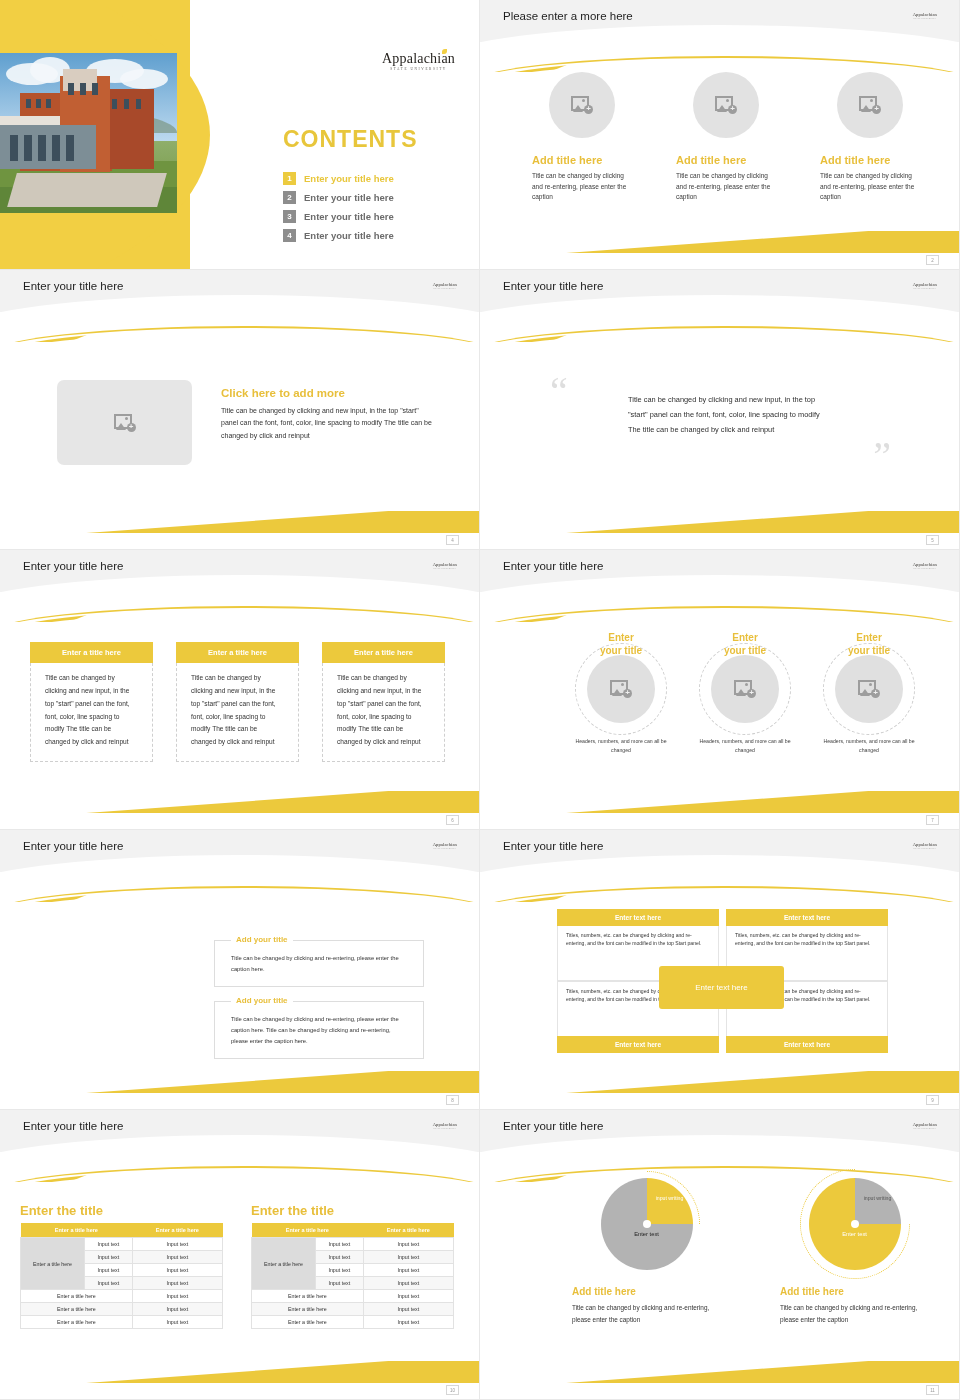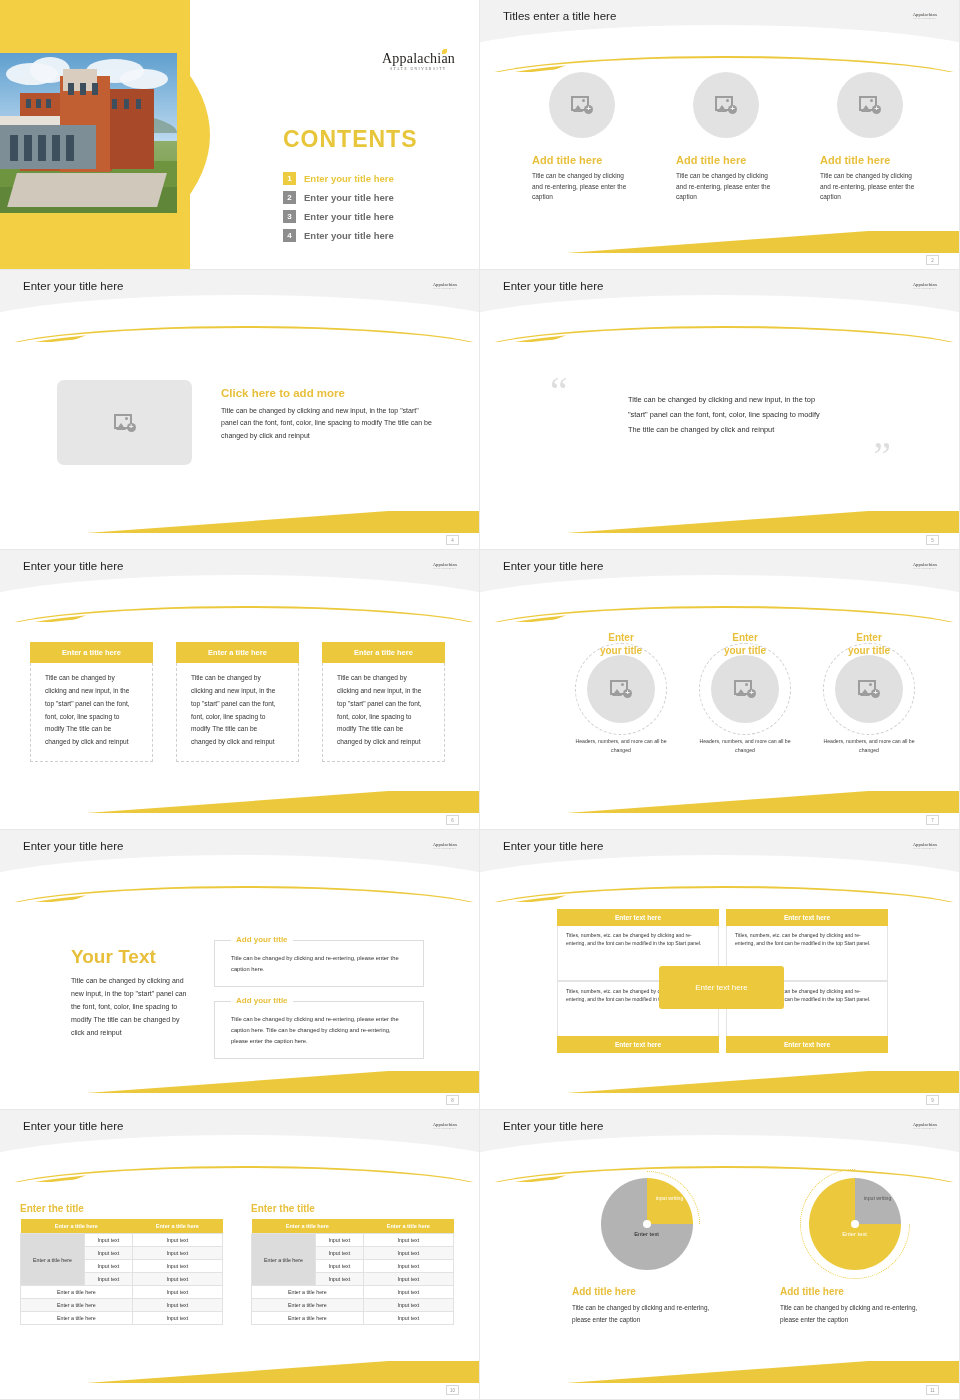--- a/index.html
+++ b/index.html
@@ -148,21 +148,21 @@
   .s8 .row { display:flex; gap:7px; }
   .s8 .cellhd { background:#ecc93c; color:#fff; font-size:6.6px; font-weight:bold; text-align:center; padding:5px 0; width:162px; }
   .s8 .cellbd { width:162px; border:1px solid #e4e4e4; border-top:none; padding:6px 8px; font-size:5.1px; line-height:1.55; color:#333; height:55px; }
   .s8 .cellbd.bot { border-top:1px solid #e4e4e4; border-bottom:none; }
   .s8 .center { position:absolute; left:102px; top:57px; width:125px; height:43px; background:#ecc93c; border-radius:3px;
                 display:flex; align-items:center; justify-content:center; color:#fff; font-size:8px; z-index:5; }
 
   
   .s9 .tblwrap { position:absolute; top:93px; }
   .s9 .tw1 { left:20px; } .s9 .tw2 { left:251px; }
-  .s9 .tlabel { font-size:10px; font-weight:bold; color:#e8bf3b; margin-bottom:5px; }
+  .s9 .tlabel { font-size:13px; font-weight:bold; color:#e8bf3b; margin-bottom:5px; }
   .s9 table { border-collapse:collapse; width:203px; font-size:5.3px; color:#333; }
   .s9 th { background:#ecc93c; color:#fff; font-weight:bold; padding:4px 0; text-align:center; font-size:5.5px; }
   .s9 td { border:1px solid #e2e2e2; padding:3px 0; text-align:center; }
   .s9 td.side { background:#dcdcdc; width:64px; }
   .s9 td.lite { background:#f7f7f7; }
 
   
   .s10 .pieset { position:absolute; left:92px; top:68px; display:flex; gap:58px; }
   .s10 .pieblk { width:150px; }
   .s10 .pie { width:92px; height:92px; border-radius:50%; margin:0 auto; position:relative; }
@@ -247,21 +247,21 @@
 
   <div class="slide s2">
     <div class="hdr"></div>
     <div class="hdr-curve">
         <div class="c"></div>
       </div>
     <div class="accent">
         <div class="line"></div>
         <div class="line2"></div>
       </div>
-    <div class="slide-title">Titles enter a title here</div>
+    <div class="slide-title">Please enter a more here</div>
     <div class="mini-logo">
       <div class="mw">Appalachian</div>
       <div class="ms">STATE UNIVERSITY</div>
     </div>
     <div class="cols">
       <div class="col">
         <div class="circwrap">
             <div class="circ">
           <span class="imgicon">
                 <span class="frame"></span>
@@ -477,24 +477,20 @@
       </div>
     <div class="accent">
         <div class="line"></div>
         <div class="line2"></div>
       </div>
     <div class="slide-title">Enter your title here</div>
     <div class="mini-logo">
       <div class="mw">Appalachian</div>
       <div class="ms">STATE UNIVERSITY</div>
     </div>
-    <div class="left">
-      <h2>Your Text</h2>
-      <p>Title can be changed by clicking and new input, in the top "start" panel can the font, font, color, line spacing to modify The title can be changed by click and reinput</p>
-    </div>
     <div class="boxes">
       <div class="bx">
         <h4>Add your title</h4>
         <p>Title can be changed by clicking and re-entering, please enter the caption here.</p>
       </div>
       <div class="bx">
         <h4>Add your title</h4>
         <p>Title can be changed by clicking and re-entering, please enter the caption here. Title can be changed by clicking and re-entering, please enter the caption here.</p>
       </div>
     </div>

